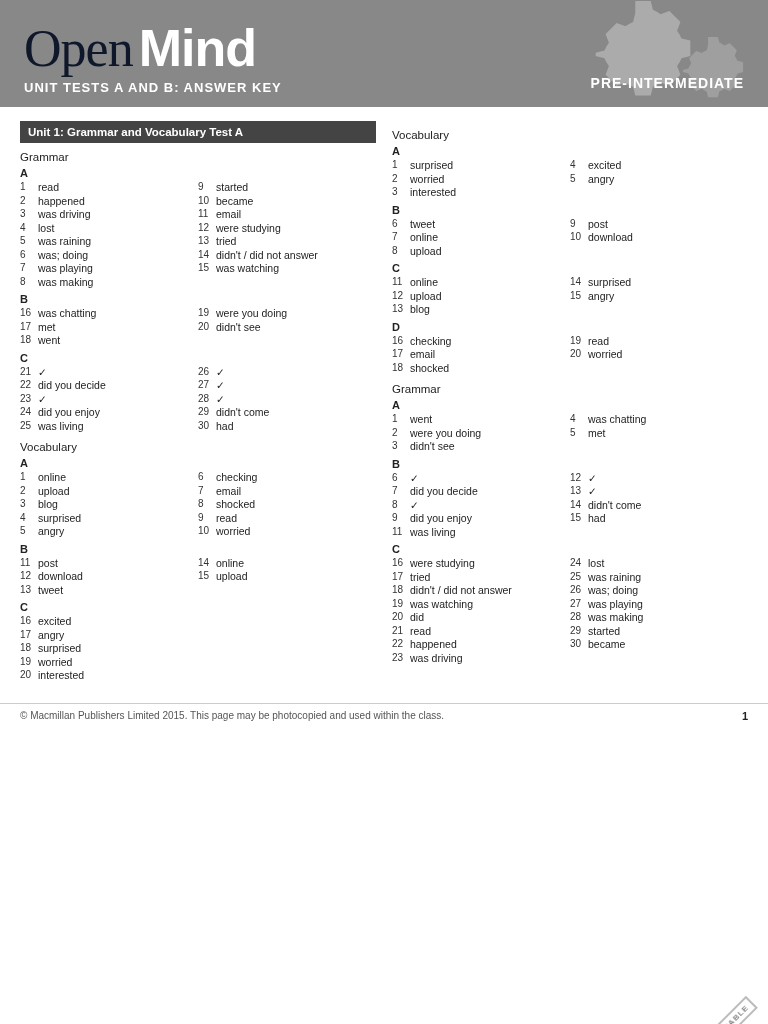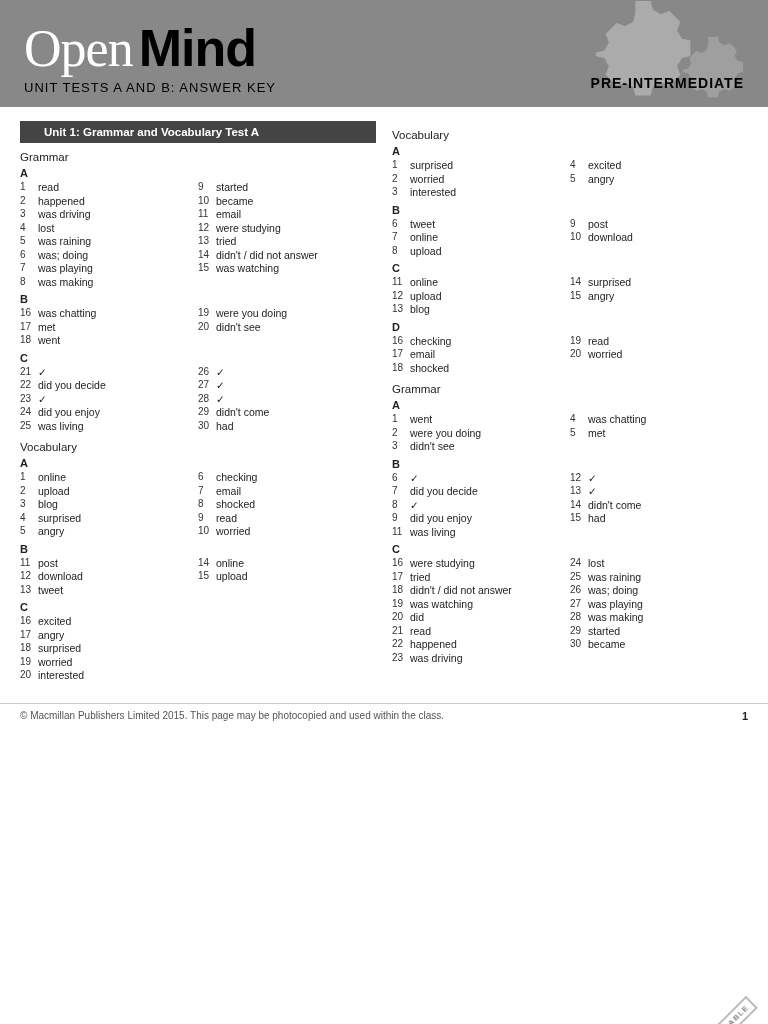--- a/index.html
+++ b/index.html
@@ -21,45 +21,45 @@
       min-height: 100px;
     }
     .header-title {
       display: flex;
       align-items: baseline;
       gap: 6px;
     }
     .header-open {
       font-size: 52px;
       font-weight: 300;
-      color: #ffffff;
+      color: #0f172a;
       font-family: Georgia, serif;
       letter-spacing: -1px;
     }
     .header-mind {
       font-size: 52px;
       font-weight: 900;
-      color: #000000;
+      color: #ffffff;
       font-family: Arial, sans-serif;
       letter-spacing: -1px;
     }
     .header-subtitle {
       font-size: 13px;
-      font-weight: 400;
-      color: #000000;
+      font-weight: 700;
+      color: #ffffff;
       letter-spacing: 1px;
       margin-top: 2px;
     }
     .header-pre {
       position: absolute;
       right: 24px;
       bottom: 16px;
       font-size: 14px;
       font-weight: 700;
-      color: #000000;
+      color: #ffffff;
       letter-spacing: 1px;
     }
     
     .gear-container {
       position: absolute;
       right: 20px;
       top: -10px;
       display: flex;
       gap: 0px;
     }
@@ -75,21 +75,21 @@
     }
     .col-left, .col-right {
       flex: 1;
     }
 
     .section-header {
       background: #444;
       color: #fff;
       font-weight: 700;
       font-size: 11.5px;
-      padding: 5px 24px;
+      padding: 5px 8px;
       margin-bottom: 8px;
     }
 
     .sub-header {
       font-weight: 400;
       font-size: 11.5px;
       margin-top: 8px;
       margin-bottom: 3px;
     }
 

